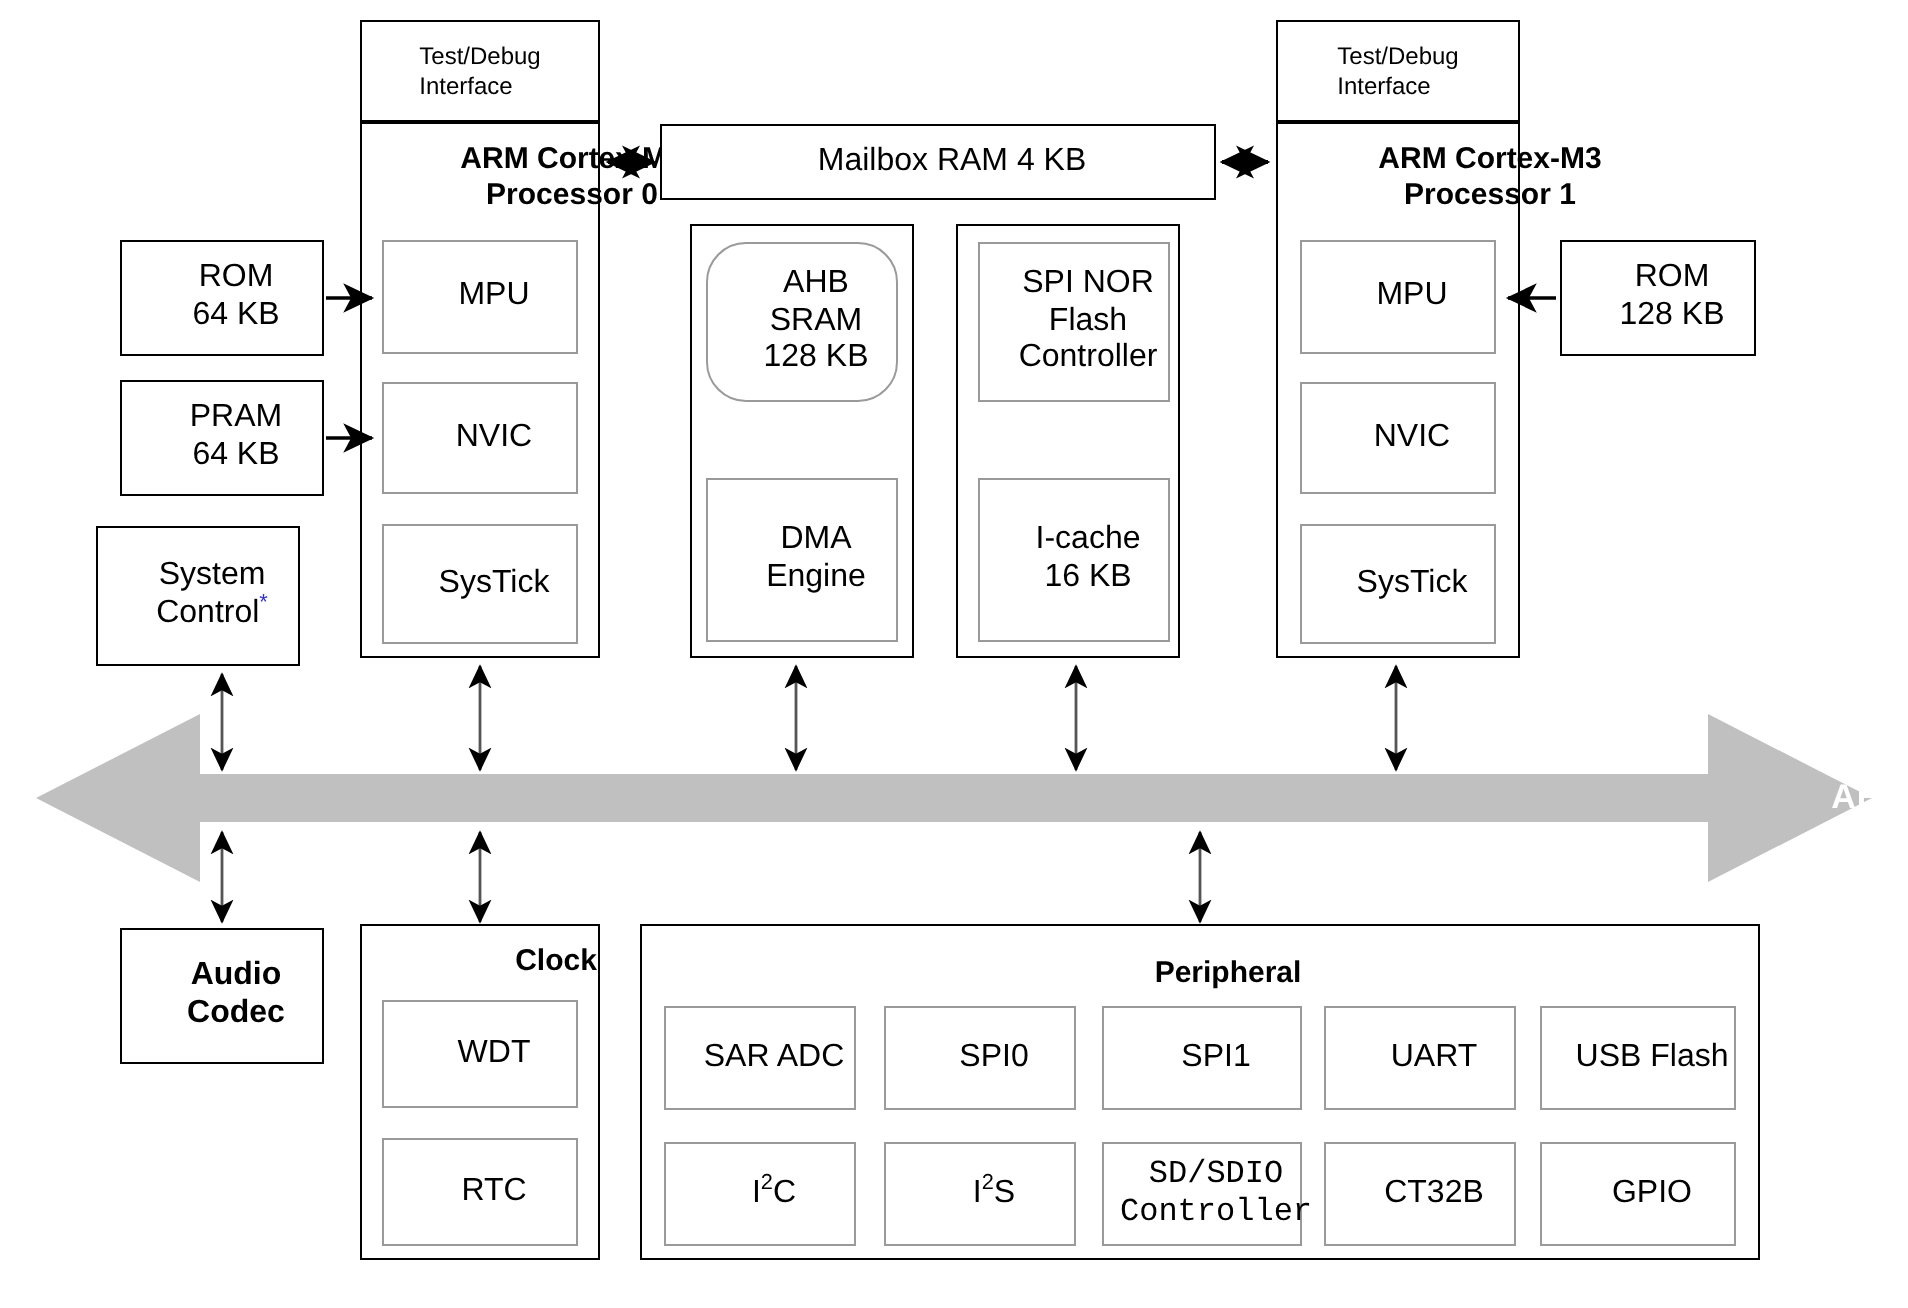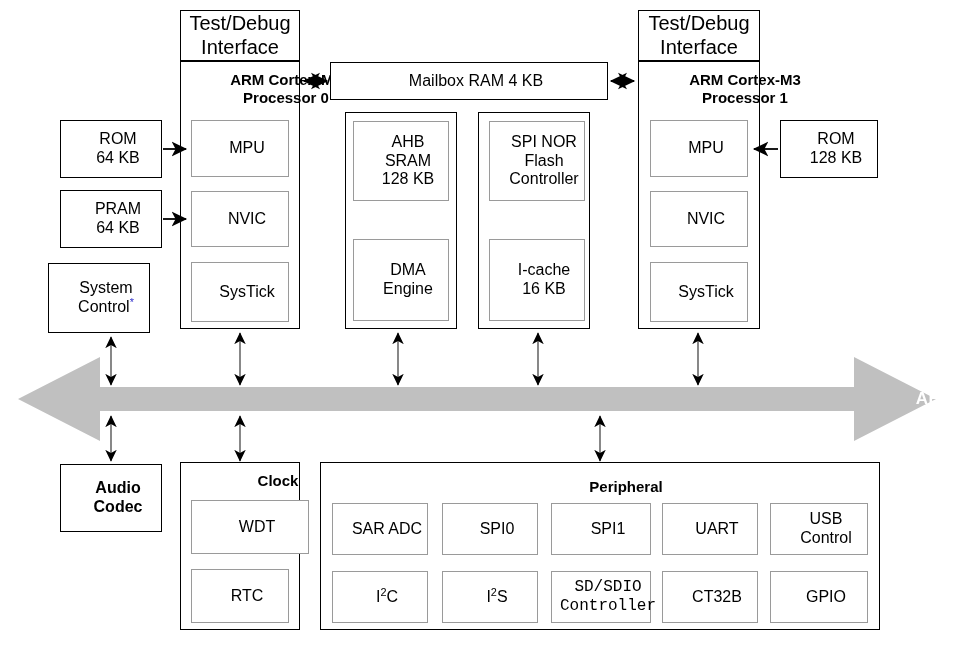--- a/index.html
+++ b/index.html
@@ -51,22 +51,21 @@
     font-weight: bold;
     font-size: 15px;
     line-height: 1.2;
     padding-left: 46px;
   }
   .plain-label {
     position: absolute;
     display: flex;
     align-items: center;
     justify-content: center;
-    text-align: center;
-    font-size: 20px;
+    font-size: 12px;
     line-height: 1.18;
   }
   .star { color: #3333cc; }
   sup { font-size: 0.68em; vertical-align: super; line-height: 0; }
 
   
   #ahb-bus {
     position: absolute;
     left: 0px; top: 355px;
     width: 954px; height: 88px;
@@ -130,21 +129,21 @@
       <span>Processor 0</span>
     </span>
   </div>
   <div class="box inner" style="left:191px; top:120px; width:98px; height:57px;">MPU</div>
   <div class="box inner" style="left:191px; top:191px; width:98px; height:56px;">NVIC</div>
   <div class="box inner" style="left:191px; top:262px; width:98px; height:60px;">SysTick</div>
 
   <div class="box outer" style="left:330px; top:62px; width:278px; height:38px;">Mailbox RAM 4 KB</div>
 
   <div class="group" style="left:345px; top:112px; width:112px; height:217px;"></div>
-  <div class="box inner" style="left:353px; top:121px; width:96px; height:80px;">
+  <div class="box inner" style="left:353px; top:121px; width:96px; height:80px;border-radius:20px;">
     <span>
       <span>AHB SRAM</span><br>
       <span>128 KB</span>
     </span>
   </div>
   <div class="box inner" style="left:353px; top:239px; width:96px; height:82px;">DMA Engine</div>
 
   <div class="group" style="left:478px; top:112px; width:112px; height:217px;"></div>
   <div class="box inner" style="left:489px; top:121px; width:96px; height:80px;">
     <span>
@@ -195,31 +194,31 @@
 
   <div class="box outer" style="left:60px; top:464px; width:102px; height:68px;font-weight:bold;">
     <span>
       <span>Audio</span><br>
       <span>Codec</span>
     </span>
   </div>
 
   <div class="group" style="left:180px; top:462px; width:120px; height:168px;"></div>
   <div class="hdr" style="left:180px; top:470px; width:104px; height:22px;">Clock</div>
-  <div class="box inner" style="left:191px; top:500px; width:118px; height:54px;">WDT</div>
+  <div class="box inner" style="left:191px; top:500px; width:98px; height:54px;">WDT</div>
   <div class="box inner" style="left:191px; top:569px; width:98px; height:54px;">RTC</div>
 
   <div class="group" style="left:320px; top:462px; width:560px; height:168px;"></div>
-  <div class="hdr" style="left:320px; top:477px; width:520px; height:20px;">Peripheral</div>
+  <div class="hdr" style="left:308px; top:477px; width:520px; height:20px;">Peripheral</div>
 
   <div class="box inner" style="left:332px; top:503px; width:96px; height:52px;">SAR ADC</div>
   <div class="box inner" style="left:442px; top:503px; width:96px; height:52px;">SPI0</div>
   <div class="box inner" style="left:551px; top:503px; width:100px; height:52px;">SPI1</div>
   <div class="box inner" style="left:662px; top:503px; width:96px; height:52px;">UART</div>
-  <div class="box inner" style="left:770px; top:503px; width:98px; height:52px;">USB Control</div>
+  <div class="box inner" style="left:770px; top:503px; width:98px; height:52px;">USB Flash</div>
 
   <div class="box inner" style="left:332px; top:571px; width:96px; height:52px;">
     <span>I<sup>2</sup>C</span>
   </div>
   <div class="box inner" style="left:442px; top:571px; width:96px; height:52px;">
     <span>I<sup>2</sup>S</span>
   </div>
   <div class="box inner" style="left:551px; top:571px; width:100px; height:52px;font-family:Liberation Mono, monospace;">
     <span>
       <span>SD/SDIO</span><br>

